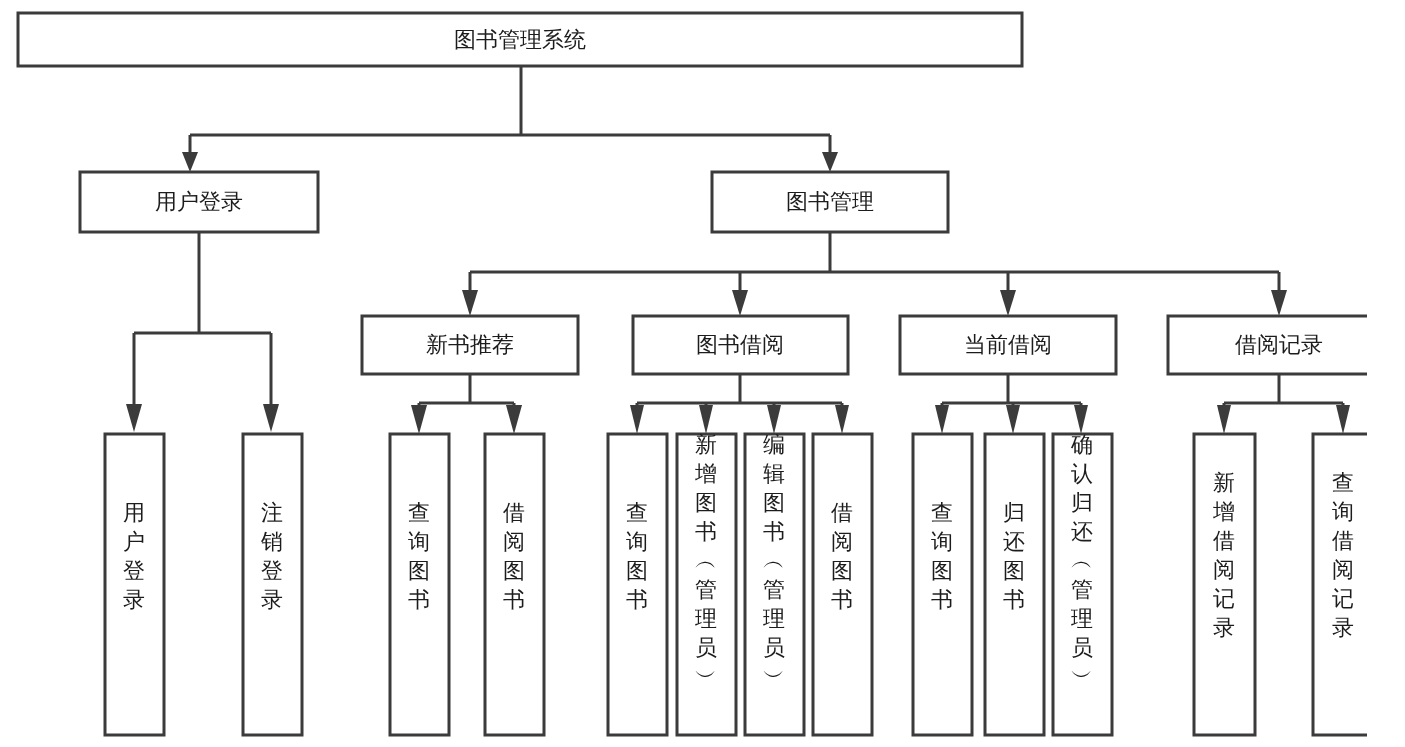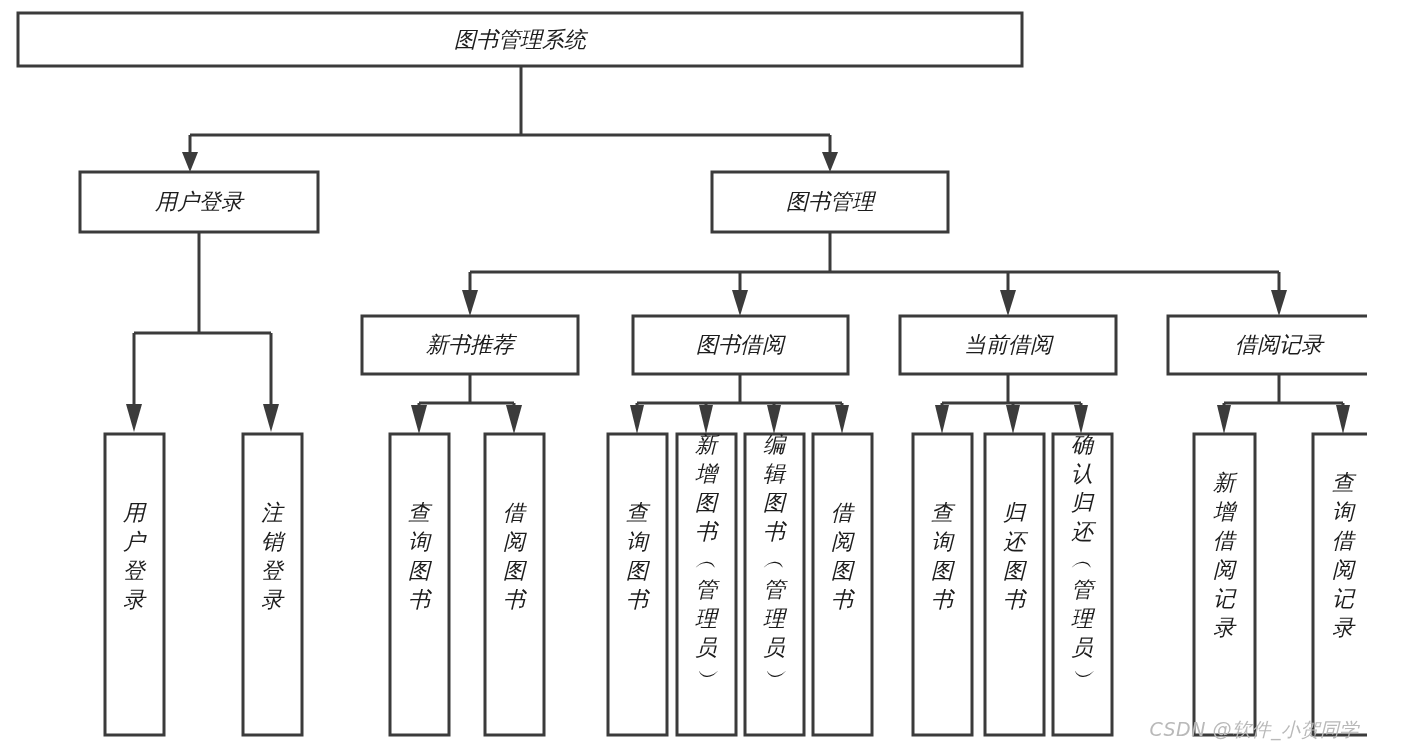--- a/index.html
+++ b/index.html
@@ -10,21 +10,20 @@
   }
   body {
     font-family: "DejaVu Sans", "Liberation Sans", sans-serif;
   }
   #diagram-root {
     position: relative;
     width: 1367px;
     height: 747px;
     background: #ffffff;
     overflow: hidden;
-    font-style: italic;
   }
   svg#tree-svg {
     position: absolute;
     left: 0;
     top: 0;
     width: 1405px;
     height: 747px;
   }
   .node-rect {
     fill: #ffffff;
@@ -242,15 +241,14 @@
       <text class="node-label-v" x="1224" y="490"><tspan x="1224" dy="0">新</tspan><tspan x="1224" dy="29">增</tspan><tspan x="1224" dy="29">借</tspan><tspan x="1224" dy="29">阅</tspan><tspan x="1224" dy="29">记</tspan><tspan x="1224" dy="29">录</tspan></text>
     </g>
 
     <g>
       <rect class="node-rect" x="1313" y="434" width="61" height="301"></rect>
       <text class="node-label-v" x="1343" y="490"><tspan x="1343" dy="0">查</tspan><tspan x="1343" dy="29">询</tspan><tspan x="1343" dy="29">借</tspan><tspan x="1343" dy="29">阅</tspan><tspan x="1343" dy="29">记</tspan><tspan x="1343" dy="29">录</tspan></text>
     </g>
 
   </svg>
 
-  <div class="watermark">CSDN @软件_小贺同学</div>
 
 </div>
 
 </body></html>

